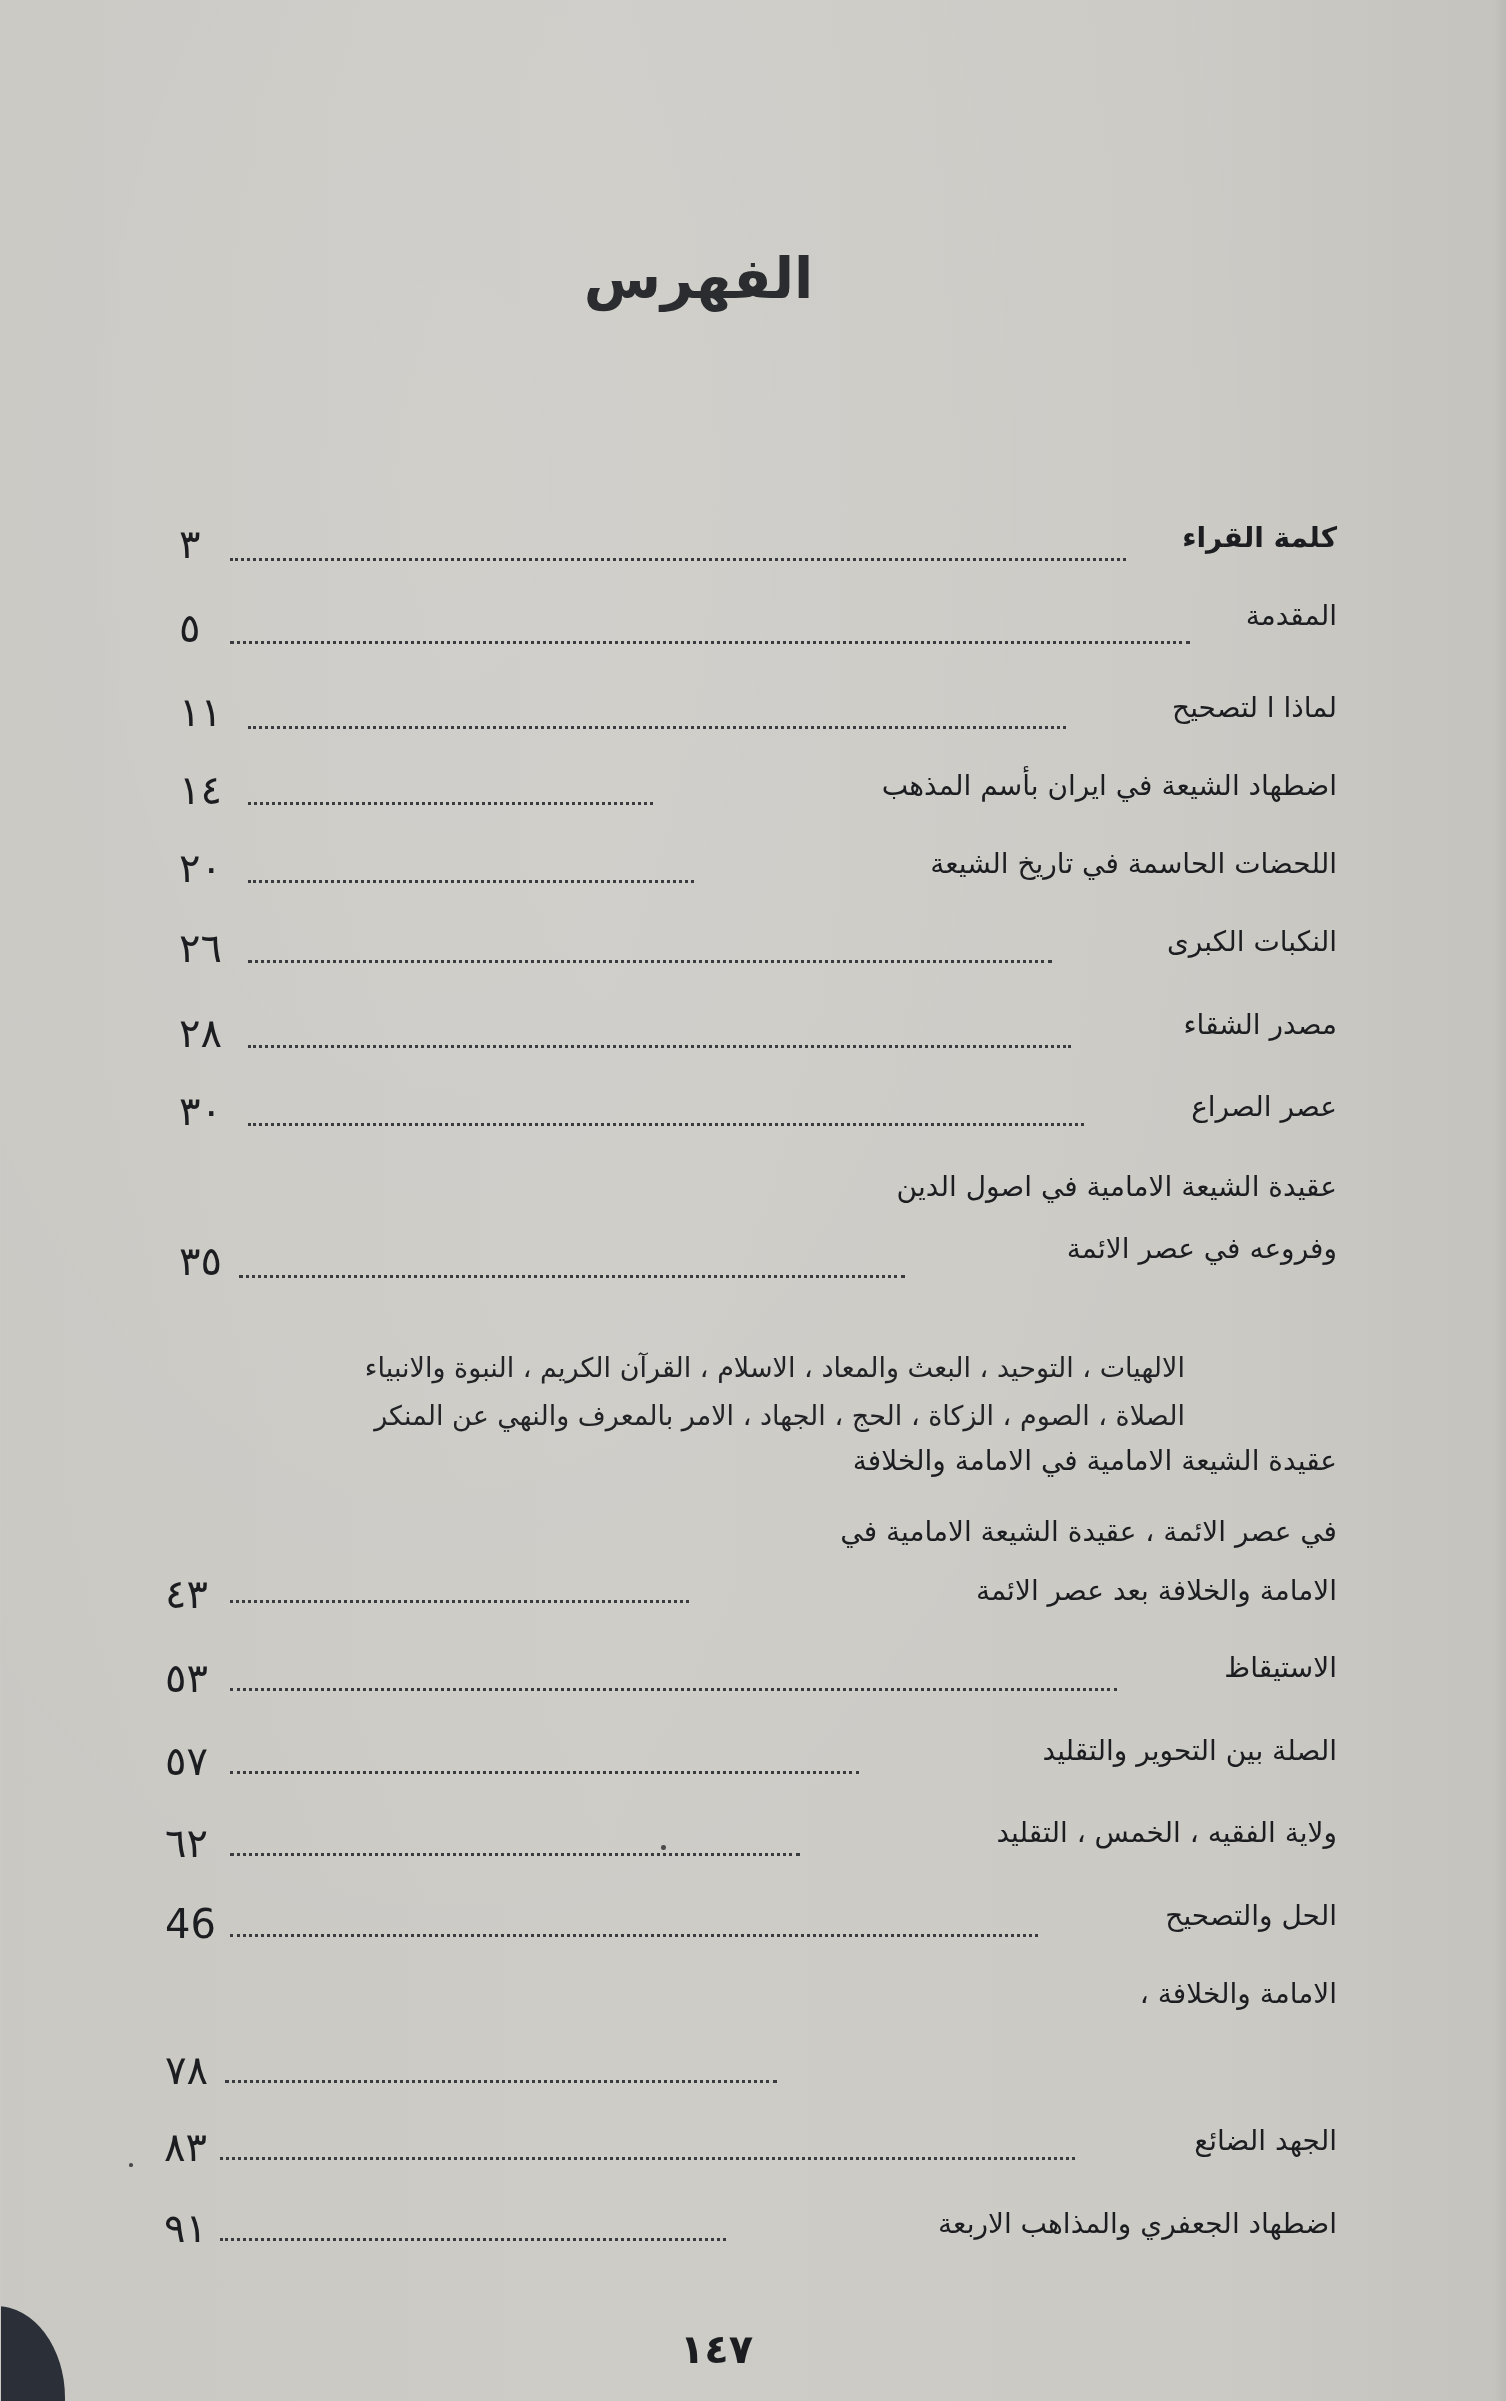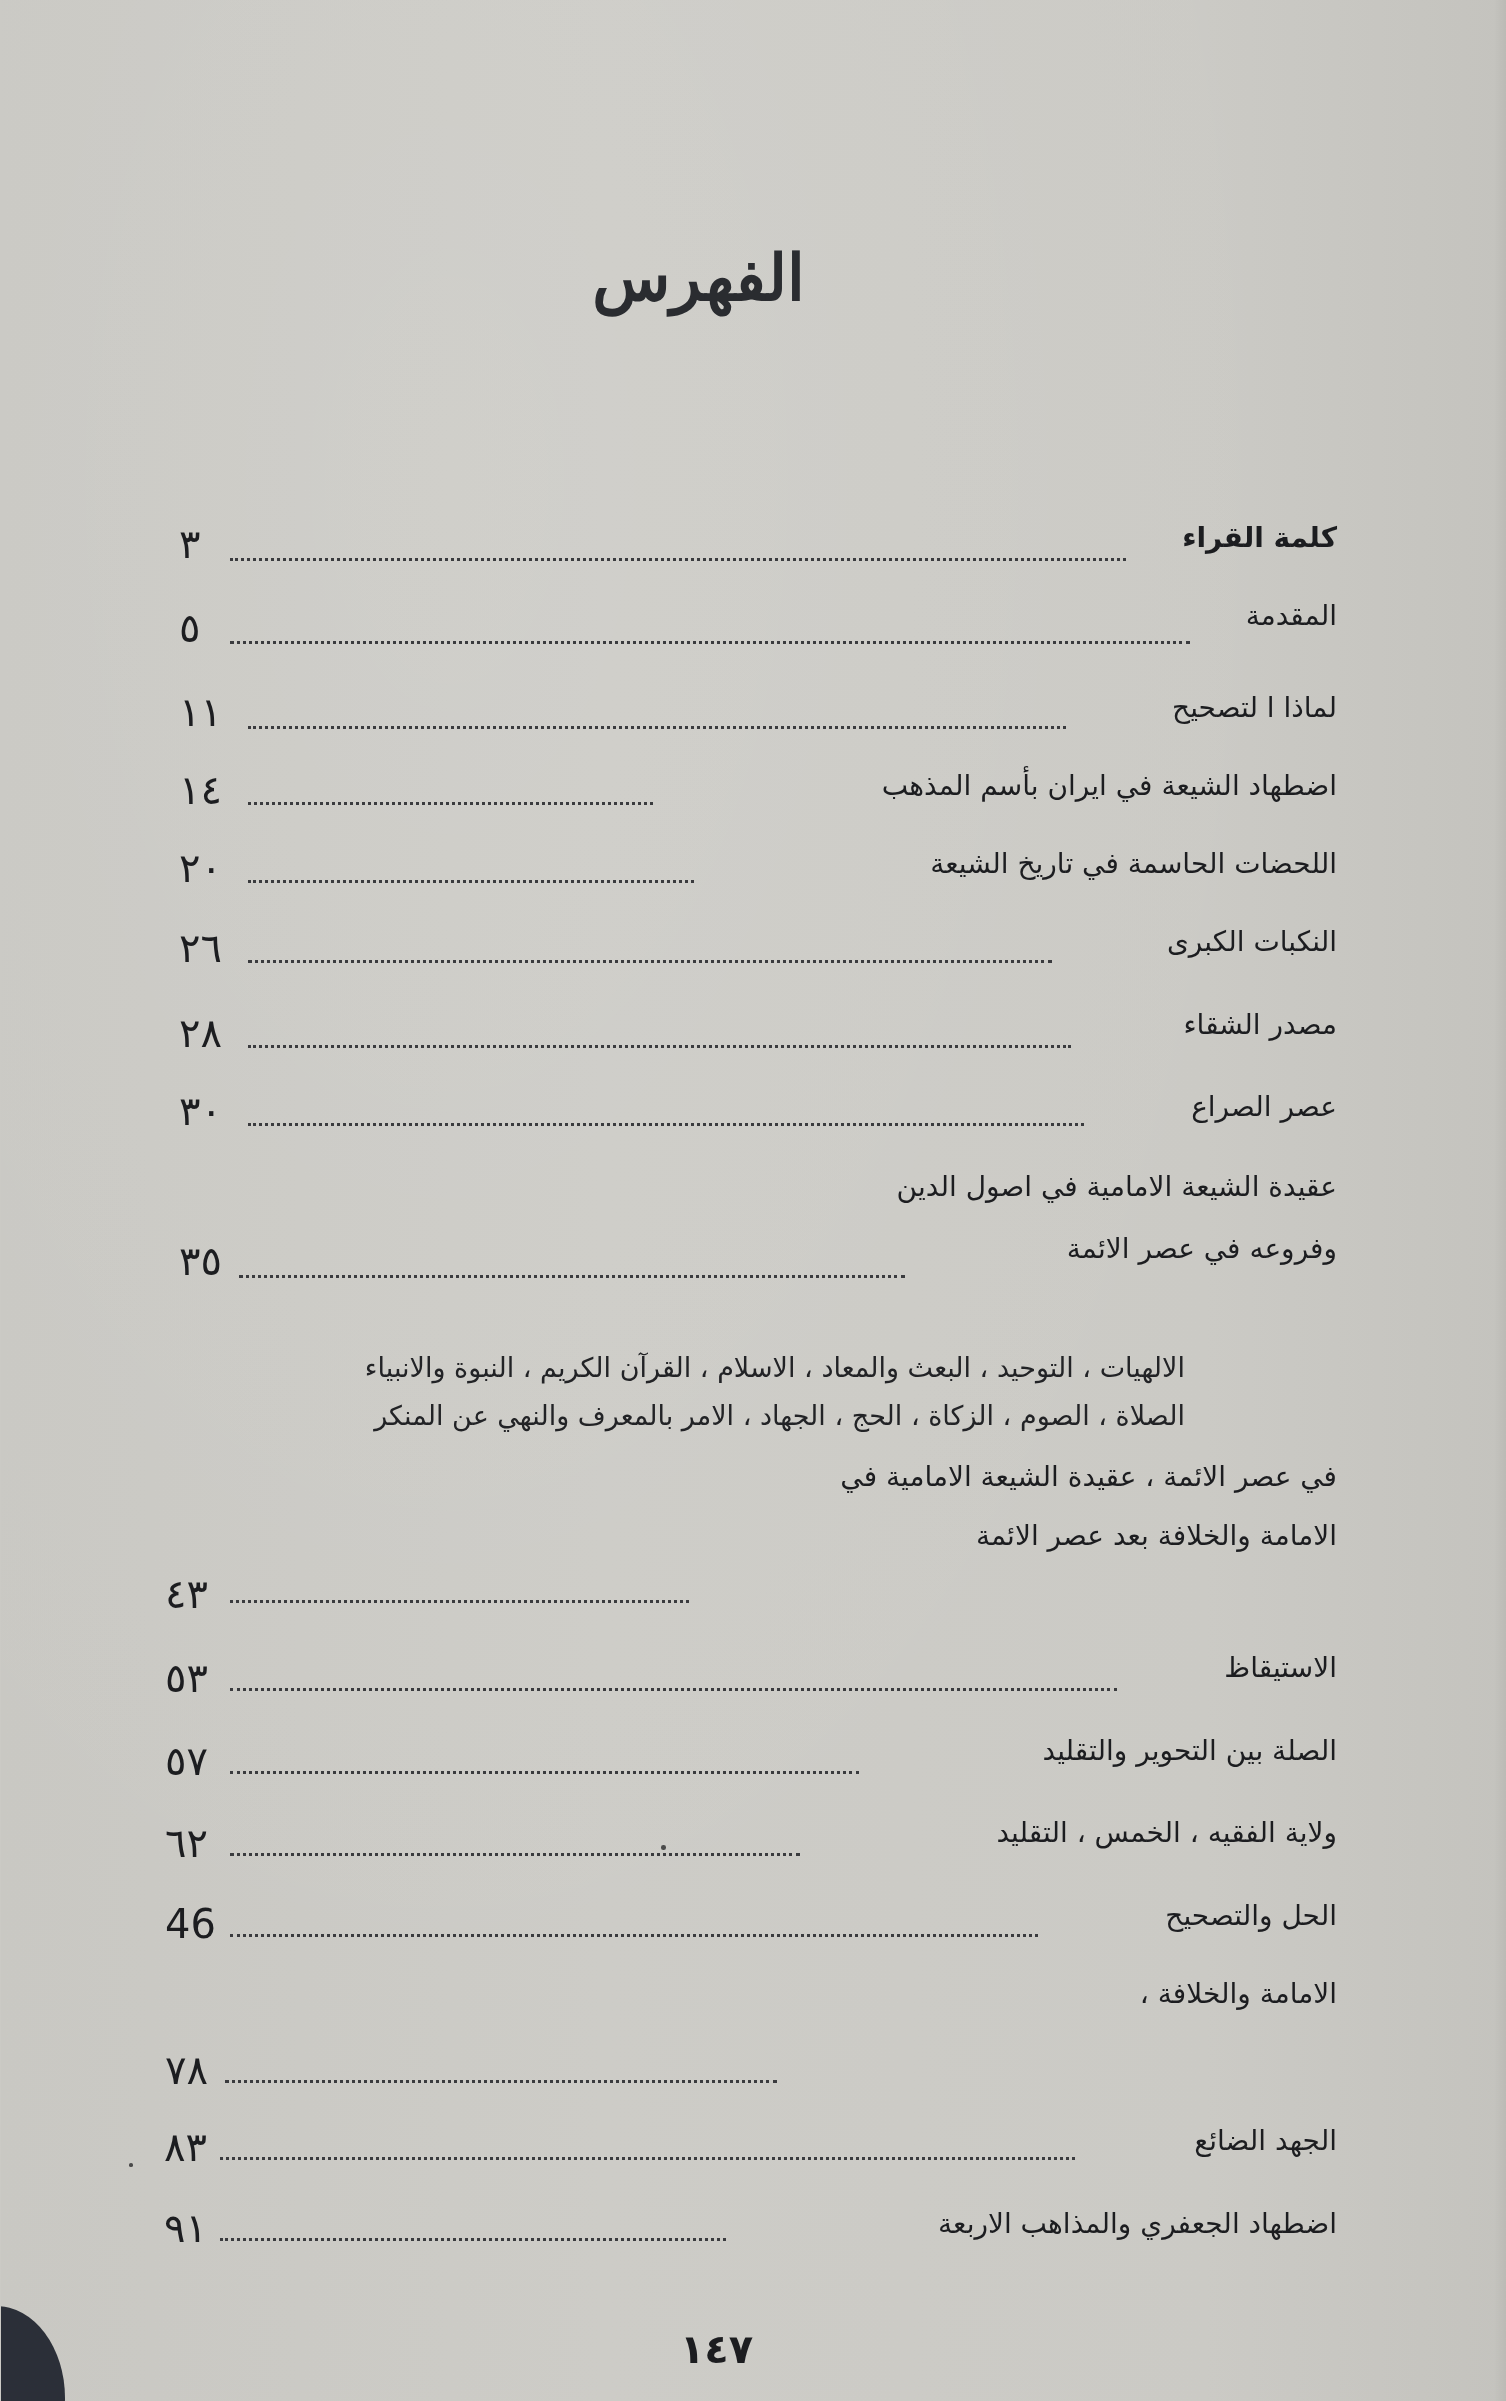--- a/index.html
+++ b/index.html
@@ -31,26 +31,25 @@
     background: linear-gradient(90deg, rgba(0,0,0,0), rgba(0,0,0,0.05));
   }
   .title {
     position: absolute;
     top: 219px;
     left: 0;
     width: 1434px;
     text-align: center;
     padding-right: 37px;
     box-sizing: border-box;
-    font-size: 64px;
+    font-size: 56px;
     font-weight: bold;
     line-height: 119px;
     color: #2a2c30;
     letter-spacing: 0.9px;
-    font-family: Liberation Serif, serif;
   }
   .entry {
     position: absolute;
     right: 170px;
     left: 0;
   }
   .entry .text {
     position: absolute;
     right: 0;
     top: 0;
@@ -199,20 +198,21 @@
     <div class="num" style="top:79px;">٣٥</div>
   </div>
 
   <div class="sub-topics">
     <span class="line">الالهيات ، التوحيد ، البعث والمعاد ، الاسلام ، القرآن الكريم ، النبوة والانبياء</span>
     <span class="line">الصلاة ، الصوم ، الزكاة ، الحج ، الجهاد ، الامر بالمعرف والنهي عن المنكر</span>
   </div>
 
   <div class="entry" style="top:1433px;">
     <div class="text">
+      <span class="line">عقيدة الشيعة الامامية في الامامة والخلافة</span>
       <span class="line" style="margin-top:16px;">في عصر الائمة ، عقيدة الشيعة الامامية في</span>
       <span class="line" style="margin-top:3.7px;">الامامة والخلافة بعد عصر الائمة</span>
     </div>
     <div class="dots" style="top:167px; left:230px; right:648px;"></div>
     <div class="num" style="top:138px; left:165px;">٤٣</div>
   </div>
 
   <div class="entry" style="top:1640px;">
     <div class="text">
       <span class="line">الاستيقاظ</span>

